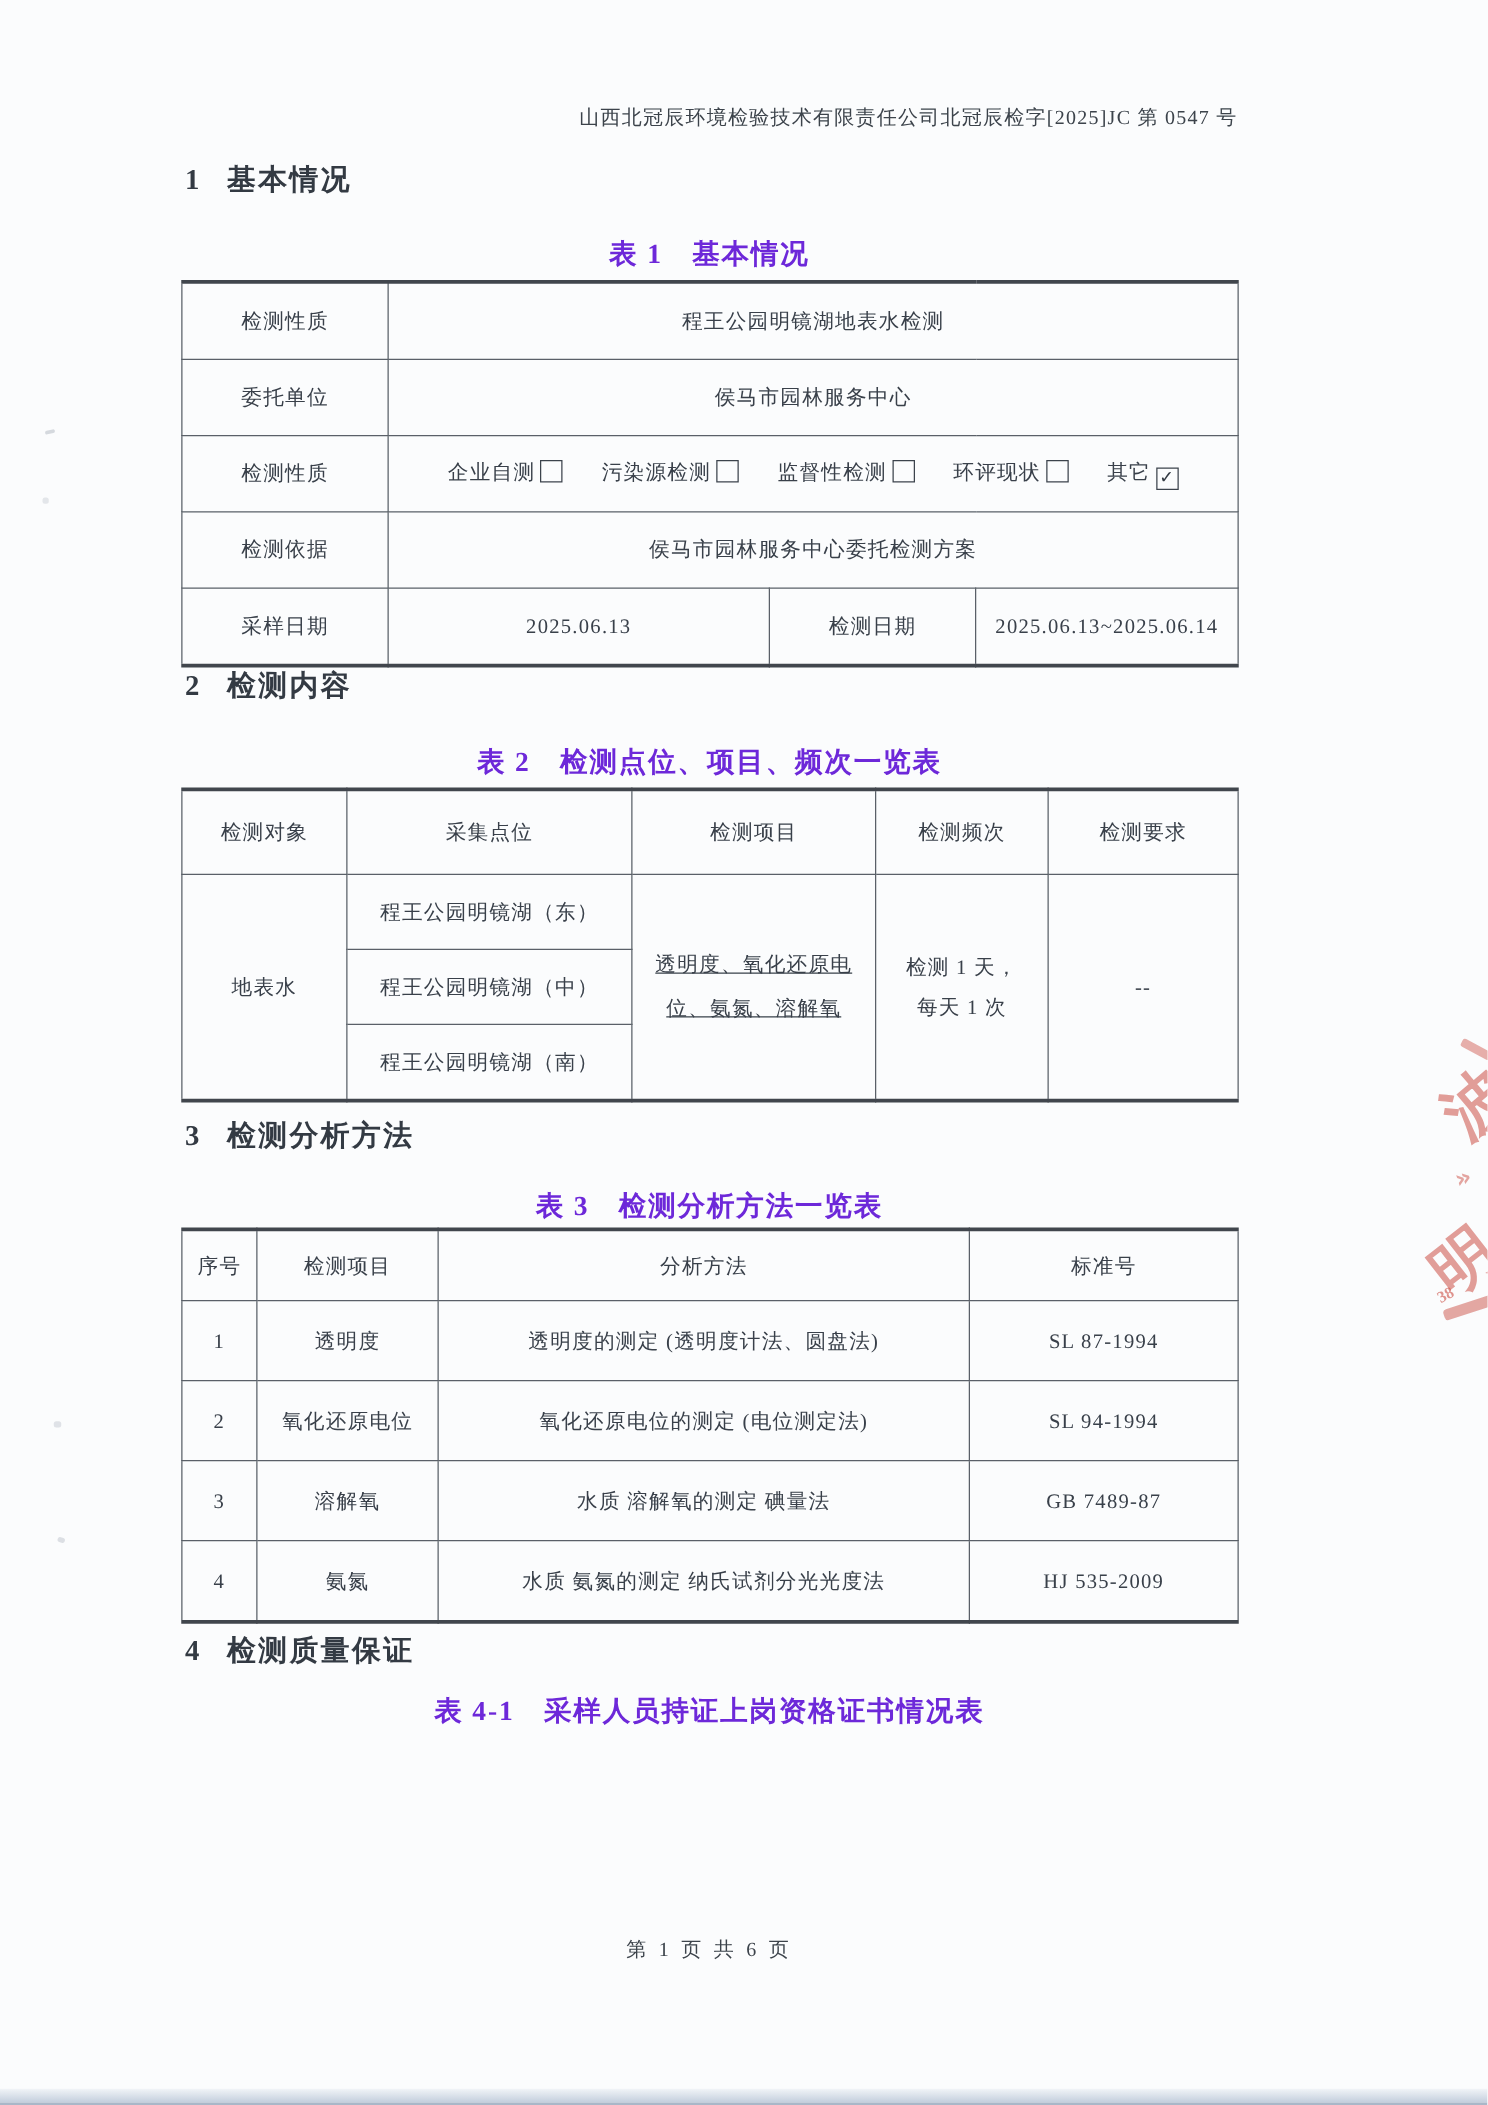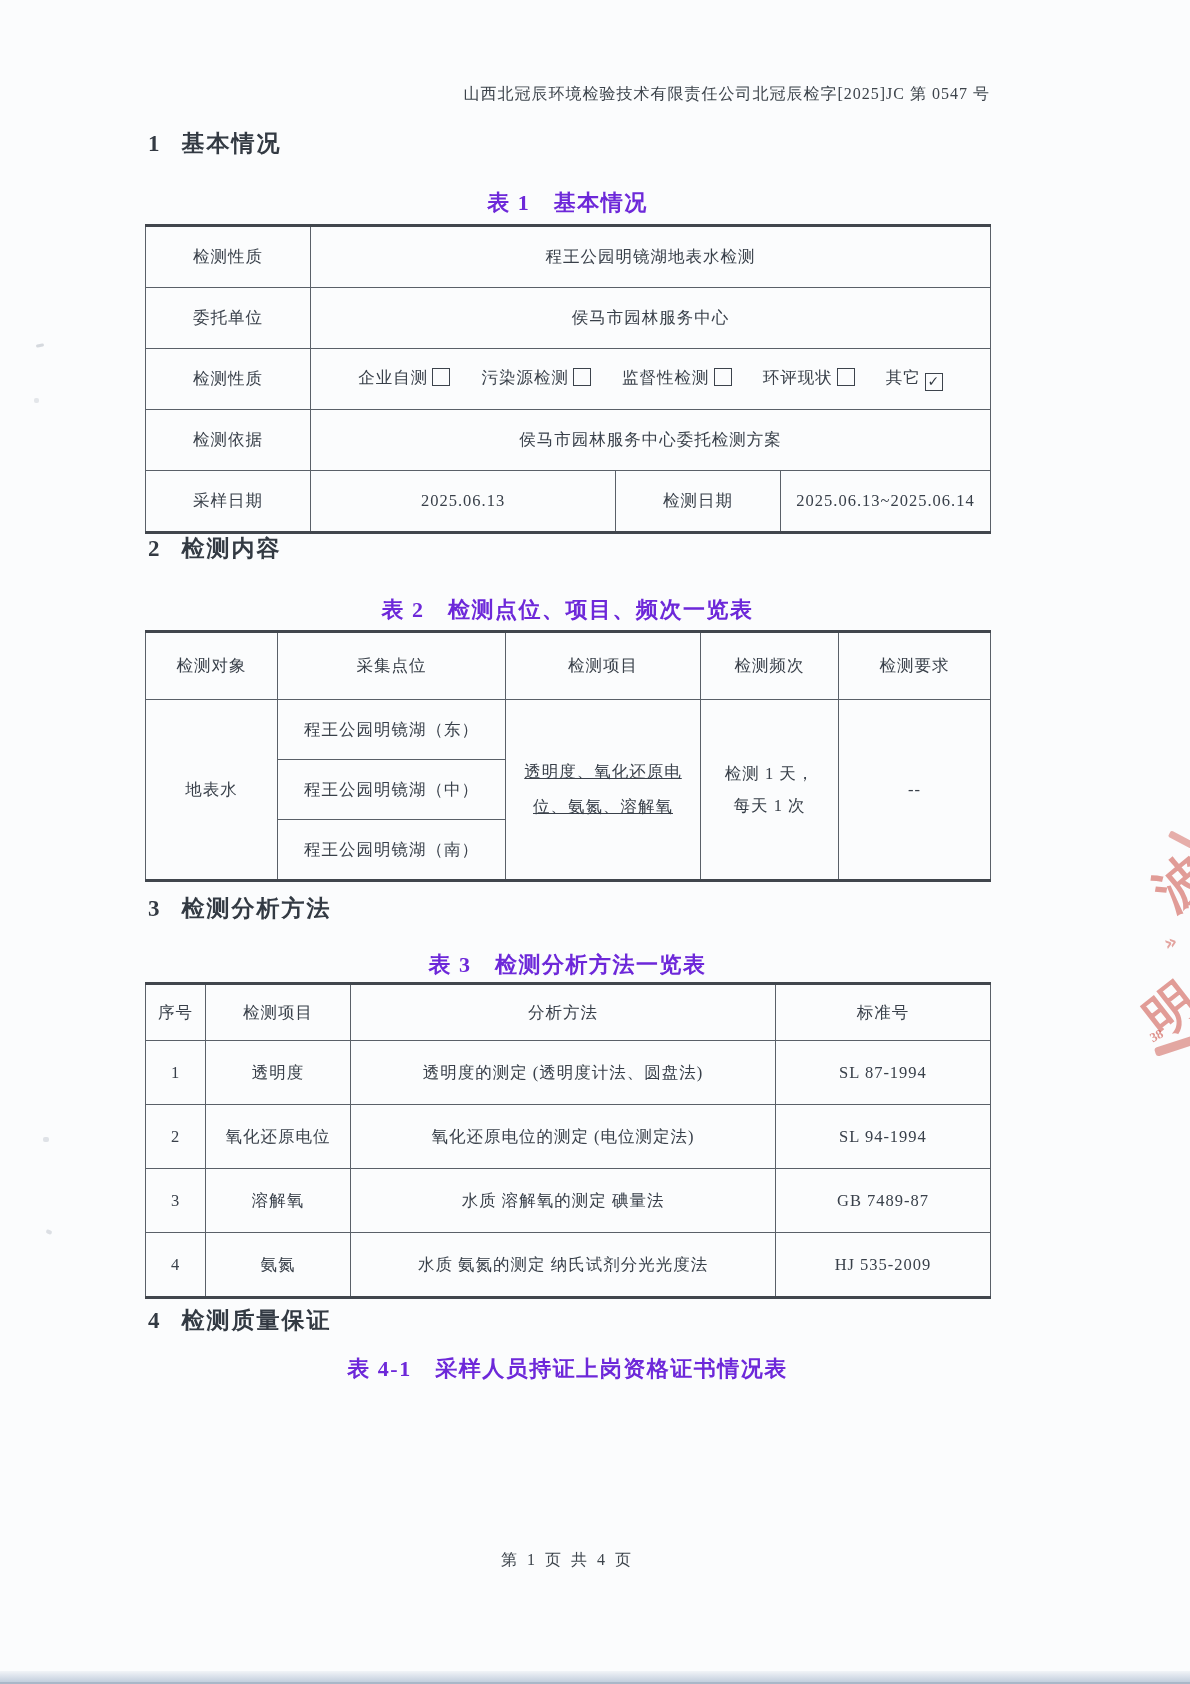--- a/index.html
+++ b/index.html
@@ -250,21 +250,21 @@
     </tbody>
   </table>
 
   <div class="sec-heading" id="sec4">
     <span class="sec-num">4</span><span>检测质量保证</span>
   </div>
 
   <div class="tbl-caption" id="cap4">表 4-1　采样人员持证上岗资格证书情况表</div>
 
 
-  <div class="page-footer">第 1 页 共 4 页</div>
+  <div class="page-footer">第 1 页 共 6 页</div>
 
   <div class="stamp-frag" id="frag-top"></div>
   <div class="stamp-frag" id="frag1">波</div>
   <div class="stamp-frag" id="frag2">»</div>
   <div class="stamp-frag" id="frag3">明</div>
   <div class="stamp-frag" id="frag38">38</div>
   <div class="stamp-frag" id="frag-bar"></div>
 
   <div class="speck" id="sp1"></div>
   <div class="speck" id="sp2"></div>

